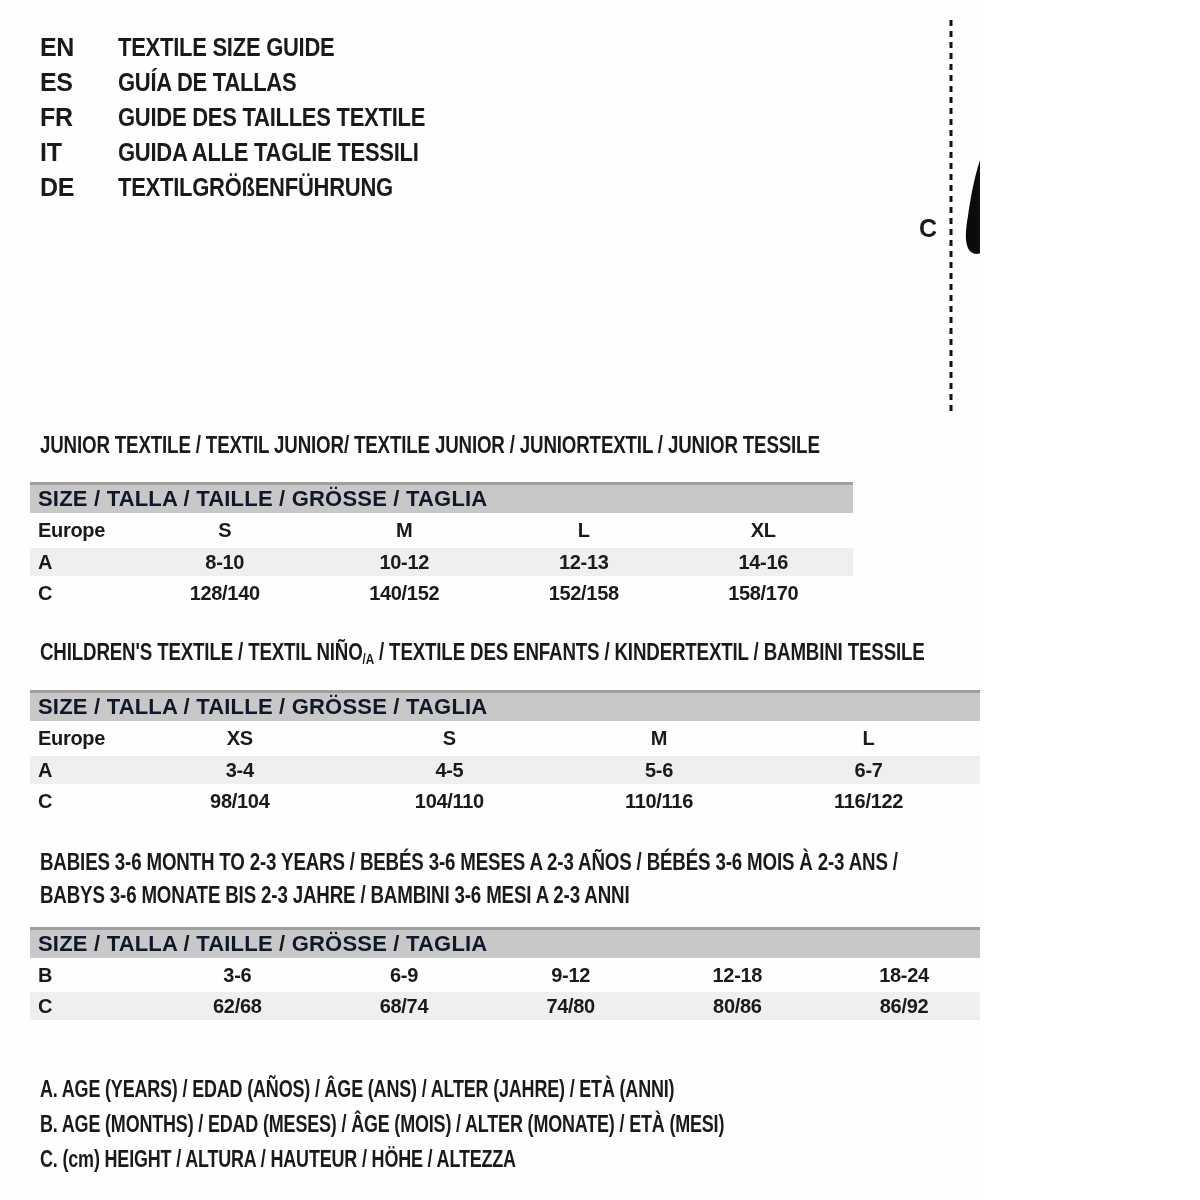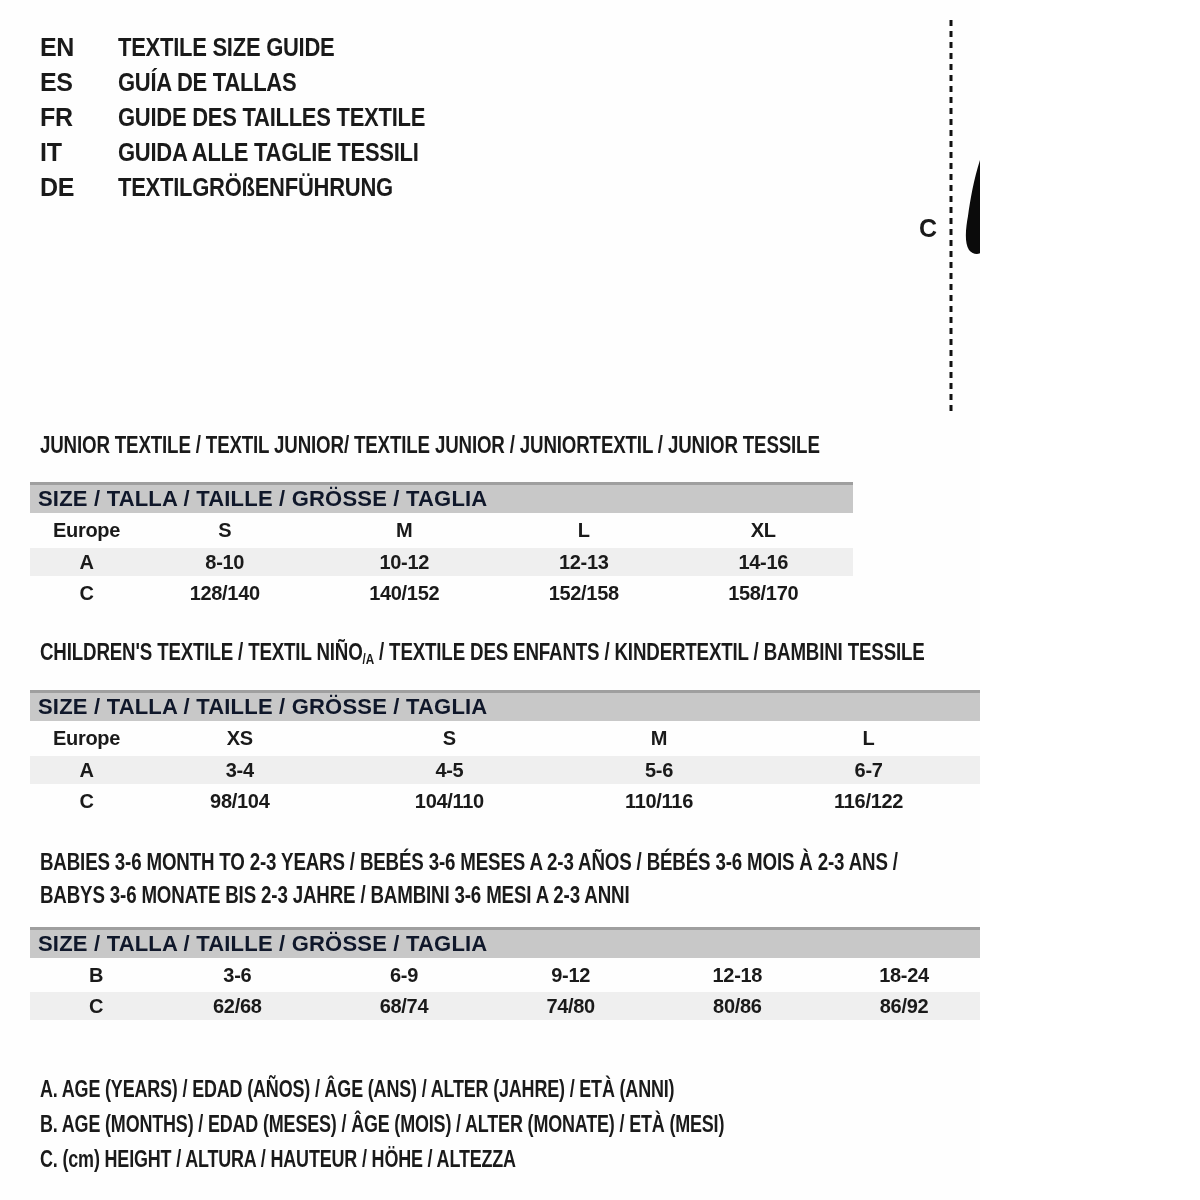--- a/index.html
+++ b/index.html
@@ -21,21 +21,21 @@
          transform:scaleX(.78);transform-origin:0 50%;white-space:nowrap;line-height:24px;}
   .sec-h .subsz{font-size:15px;vertical-align:-4px;}
   .two-line{line-height:33px;}
   
   .tbl{position:absolute;left:30px;}
   .size-bar{height:31px;background:#c8c8c8;border-top:3px solid #9f9f9f;box-sizing:border-box;
             display:flex;align-items:center;padding-left:8px;font-size:22px;color:#0f172a;letter-spacing:.2px;}
   .trow{display:flex;align-items:center;font-size:20px;letter-spacing:-0.3px;}
   .trow.alt{background:#efefef;}
   .cell{flex:1;text-align:center;}
-  .cell.label{flex:0 0 105px;text-align:center;padding-left:8px;box-sizing:border-box;}
+  .cell.label{flex:0 0 105px;text-align:left;padding-left:8px;box-sizing:border-box;}
   .babies .cell.label{flex:0 0 124px;}
   .babies .trow{padding-right:29px;}
   
   .sliver{position:absolute;left:1197px;width:3px;}
   .sliver.bar{background:#c8c8c8;}
   .sliver.lt{background:#efefef;}
   
   .legend{position:absolute;left:40px;top:1072px;}
   .legend-line{height:35px;display:flex;align-items:center;font-size:23px;letter-spacing:-0.2px;
                transform:scaleX(.78);transform-origin:0 50%;white-space:nowrap;}

